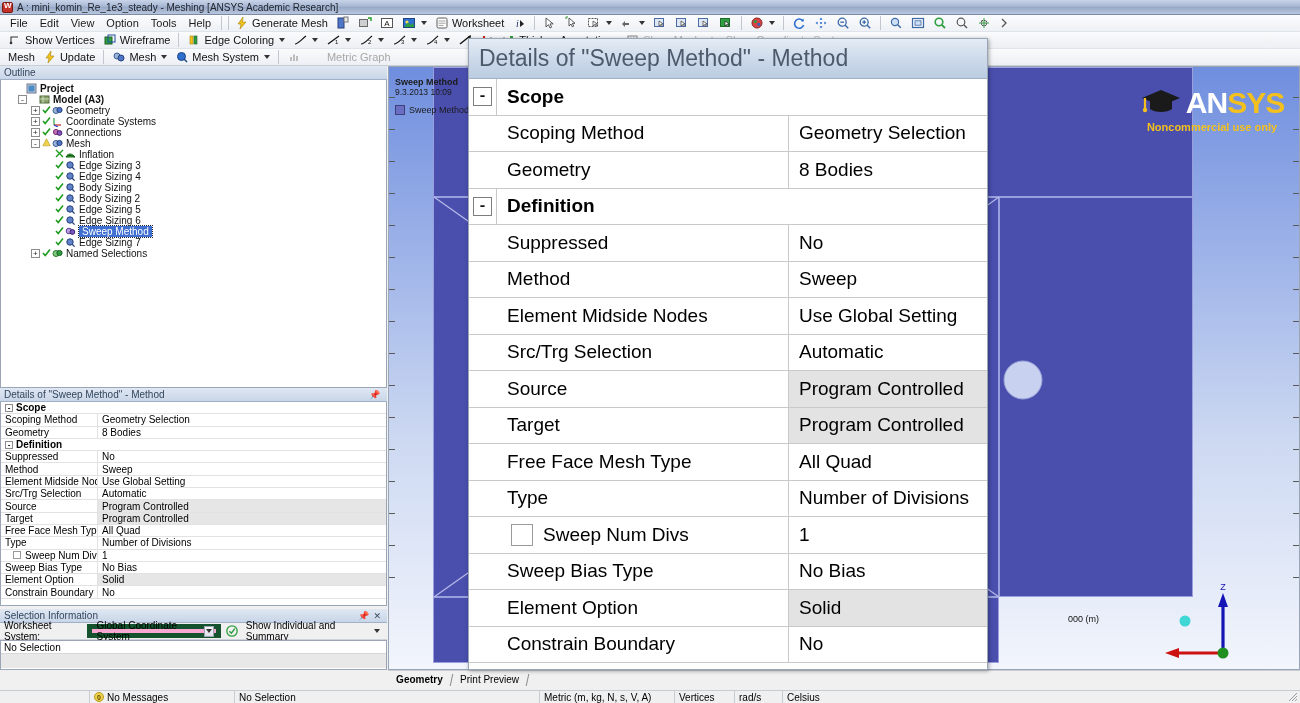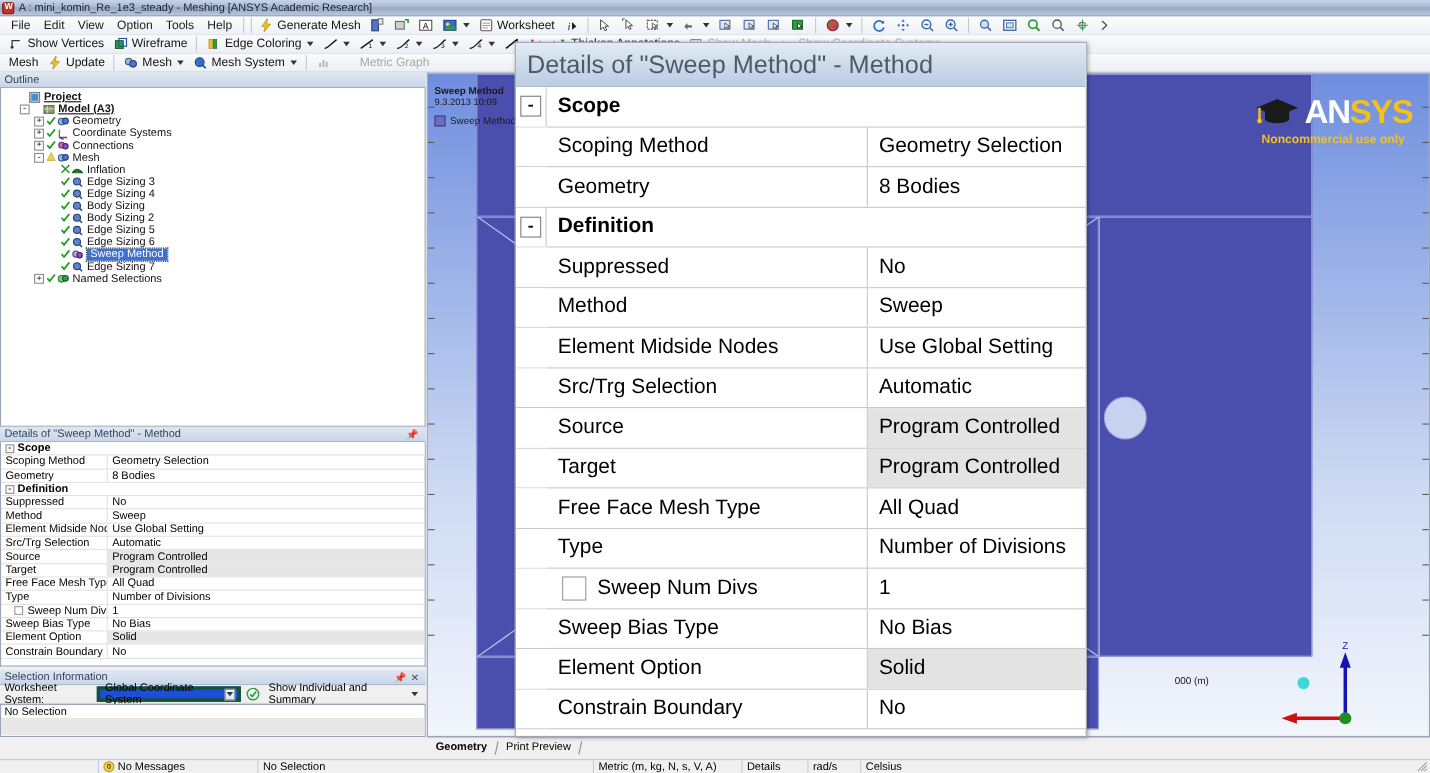--- a/index.html
+++ b/index.html
@@ -113,21 +113,21 @@
     overflow: hidden;
   }
   .tree { padding: 3px 0 0 4px; }
   .trow { display: flex; align-items: center; height: 11px; font-size: 10px;
           white-space: nowrap; cursor: default; }
   .tog { width: 9px; height: 9px; border: 1px solid #8c8c8c; background: #fff;
          font-size: 8px; line-height: 7px; text-align: center; color: #222;
          margin-right: 2px; flex: 0 0 auto; font-family: "Liberation Mono", monospace; }
   .togspace { width: 9px; margin-right: 2px; flex: 0 0 auto; }
   .tlbl { margin-left: 3px; font-size: 10px; color: #111; }
-  .tlbl.bold { font-weight: bold; text-decoration: underline; }
+  .tlbl.bold { font-weight: bold; }
   .tlbl.sel { background: #3f6fd1; color: #fff; padding: 0 3px; outline: 1px dotted #223; }
   .tick { color: #1f9c1f; font-size: 9px; margin-right: 1px; }
 
   
   .details-wrap { position: absolute; top: 322px; left: 0; width: 387px; height: 218px; }
   .dgrid { position: absolute; top: 14px; left: 0; width: 387px; height: 204px;
            background: #fff; border: 1px solid #9aa5b5; border-top: none; overflow: hidden; }
   .drow { display: flex; height: 12.3px; border-bottom: 1px solid #e2e2e2; font-size: 10px; }
   .drow .k { width: 97px; padding-left: 4px; display: flex; align-items: center;
              border-right: 1px solid #e2e2e2; white-space: nowrap; overflow: hidden; }
@@ -145,21 +145,21 @@
   .selinfo-wrap { position: absolute; top: 543px; left: 0; width: 387px; height: 61px; }
   .selinfo-hdr {
     height: 14px; background: linear-gradient(to bottom,#dfe7f2,#c9d6e8);
     border-bottom: 1px solid #9fb0c8; display: flex; align-items: center;
     padding: 0 4px; font-size: 10px; color: #33465e;
   }
   .selinfo-tb { height: 17px; background: #f0f0f0; display: flex;
                 align-items: center; gap: 4px; padding: 0 4px;
                 border-bottom: 1px solid #cfd4db; }
   .sel-lbl { font-size: 10px; }
-  .combo { height: 14px; min-width: 120px; background: #1d4ed8; border: 3px solid #14532d;
+  .combo { height: 14px; min-width: 120px; background: #f9a8d4; border: 5px solid #14532d;
            display: flex; align-items: center; justify-content: space-between;
            padding: 0 2px 0 4px; font-size: 10px; }
   .combo .cbtn { width: 11px; height: 11px; background: linear-gradient(to bottom,#f4f6f9,#dde2ea);
                  border: 1px solid #9aa3b1; display: flex; align-items: center; justify-content: center; }
   .combo .cbtn::after { content: ""; width: 0; height: 0;
                  border-left: 3px solid transparent; border-right: 3px solid transparent;
                  border-top: 4px solid #333; }
   .menubtn { display: flex; align-items: center; gap: 3px; font-size: 10px; padding: 0 3px; }
   .selinfo-body { position: absolute; top: 31px; left: 0; width: 387px; height: 30px;
                   background: #fff; border: 1px solid #9aa5b5; }
@@ -1218,21 +1218,21 @@
   </div>
 
   <div class="statusbar">
     <div class="sb-cell" style="width:90px"></div>
     <div class="sb-cell" style="width:145px">
       <span class="sb-msgicon">0</span>
       <span>No Messages</span>
     </div>
     <div class="sb-cell" style="width:305px">No Selection</div>
     <div class="sb-cell" style="width:135px">Metric (m, kg, N, s, V, A)</div>
-    <div class="sb-cell" style="width:60px">Details</div>
+    <div class="sb-cell" style="width:60px">Vertices</div>
     <div class="sb-cell" style="width:48px">rad/s</div>
     <div class="sb-cell" style="width:70px; border-right:none">Celsius</div>
     <svg class="sb-grip" viewBox="0 0 10 10">
       <path d="M9 1 L1 9 M9 4 L4 9 M9 7 L7 9" stroke="#9aa0a8" stroke-width="1"></path>
     </svg>
   </div>
 
 </div>
 
 </body></html>

